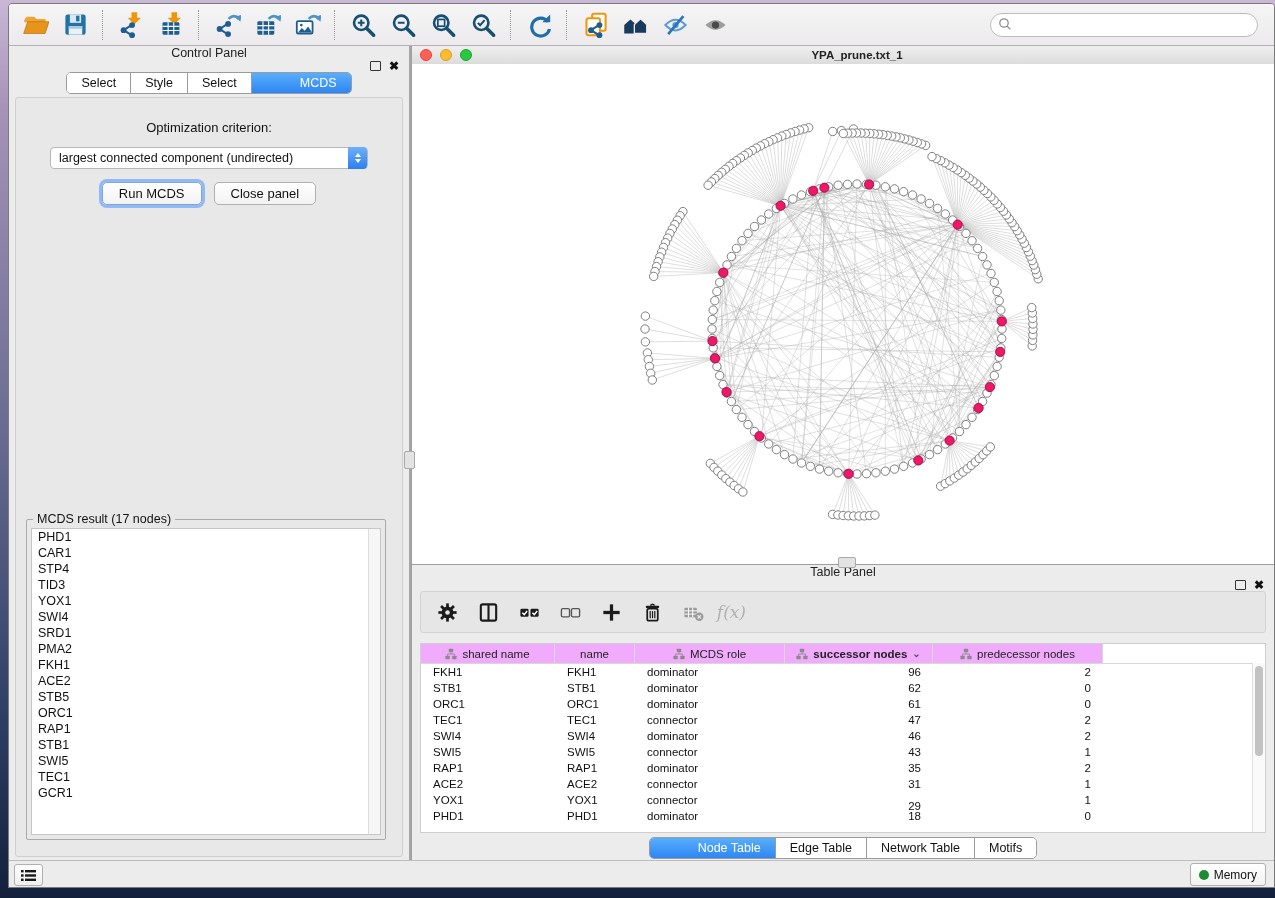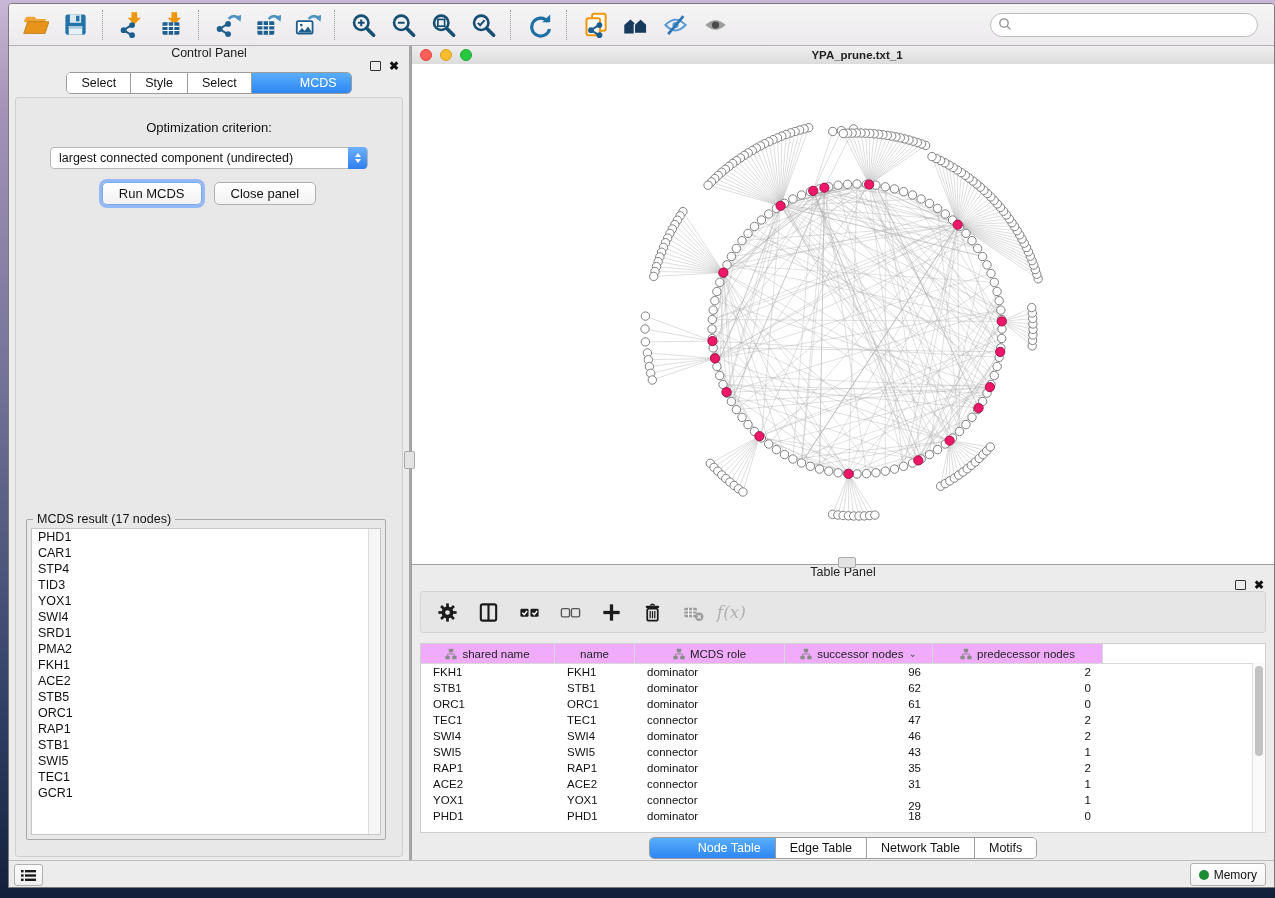--- a/index.html
+++ b/index.html
@@ -1093,21 +1093,21 @@
             <svg viewBox="0 0 14 14" width="12" height="12">
               <g fill="#8a8a8a">
                 <rect x="4.5" y="1" width="5" height="4" rx="0.5"></rect>
                 <rect x="0.5" y="9" width="5" height="4" rx="0.5"></rect>
                 <rect x="8.5" y="9" width="5" height="4" rx="0.5"></rect>
               </g>
               <path d="M7 5 v2 M3 9 V7 h8 v2" stroke="#8a8a8a" fill="none" stroke-width="1"></path>
             </svg>
             <span>MCDS role</span>
           </div>
-          <div class="dt-hcell" style="width: 148px;">
+          <div class="dt-hcell" style="width: 148px; font-weight: bold;">
             <svg viewBox="0 0 14 14" width="12" height="12">
               <g fill="#8a8a8a">
                 <rect x="4.5" y="1" width="5" height="4" rx="0.5"></rect>
                 <rect x="0.5" y="9" width="5" height="4" rx="0.5"></rect>
                 <rect x="8.5" y="9" width="5" height="4" rx="0.5"></rect>
               </g>
               <path d="M7 5 v2 M3 9 V7 h8 v2" stroke="#8a8a8a" fill="none" stroke-width="1"></path>
             </svg>
             <span>successor nodes</span>
             <span class="sort-caret">⌄</span>

